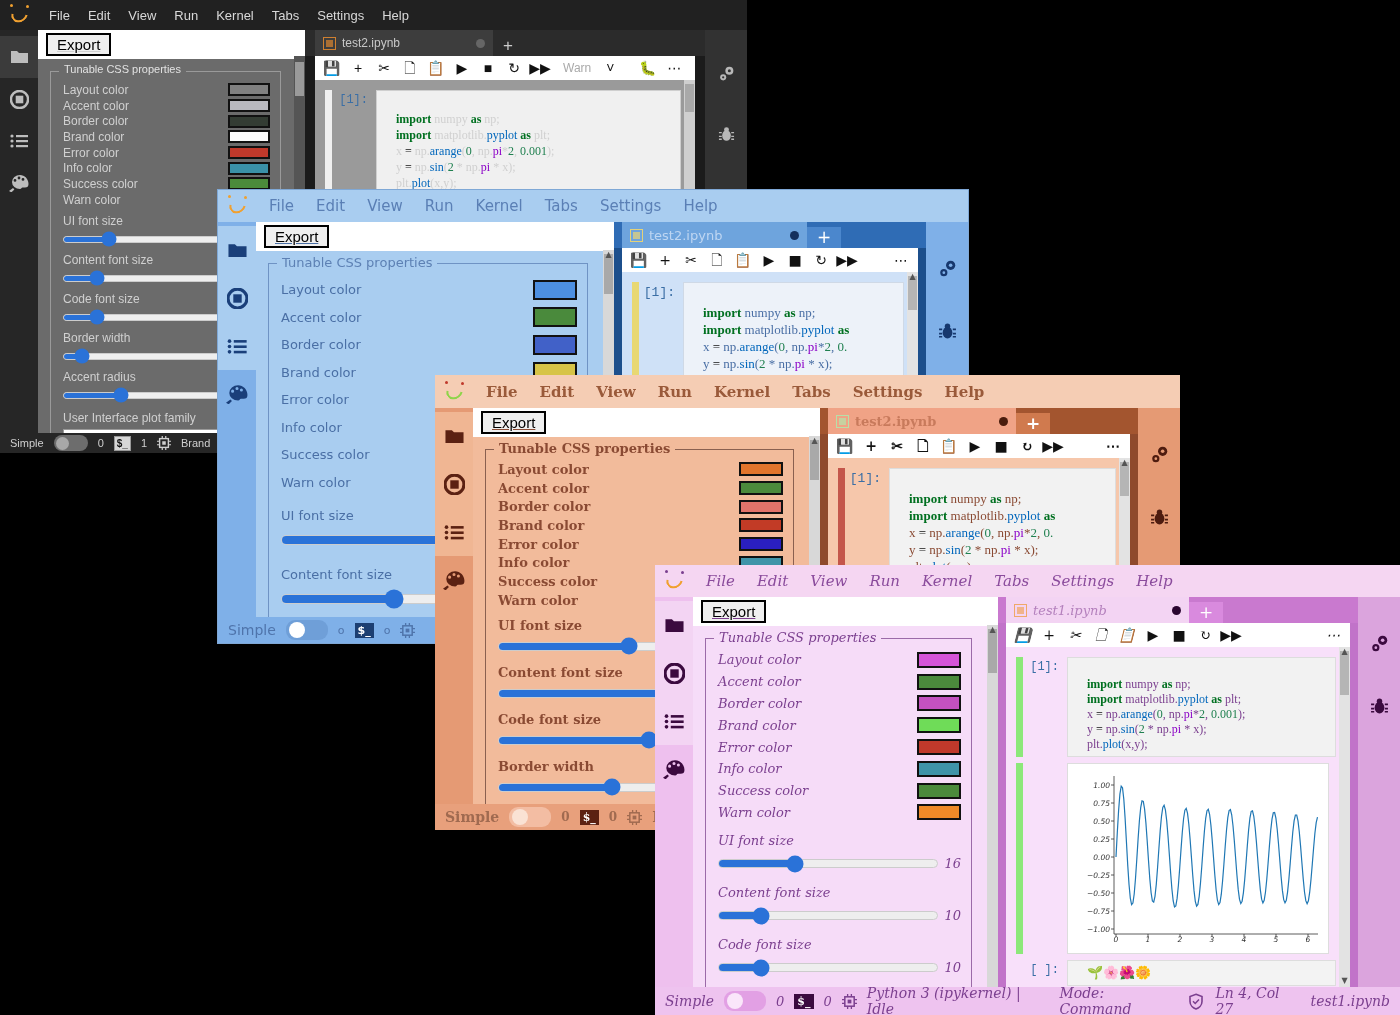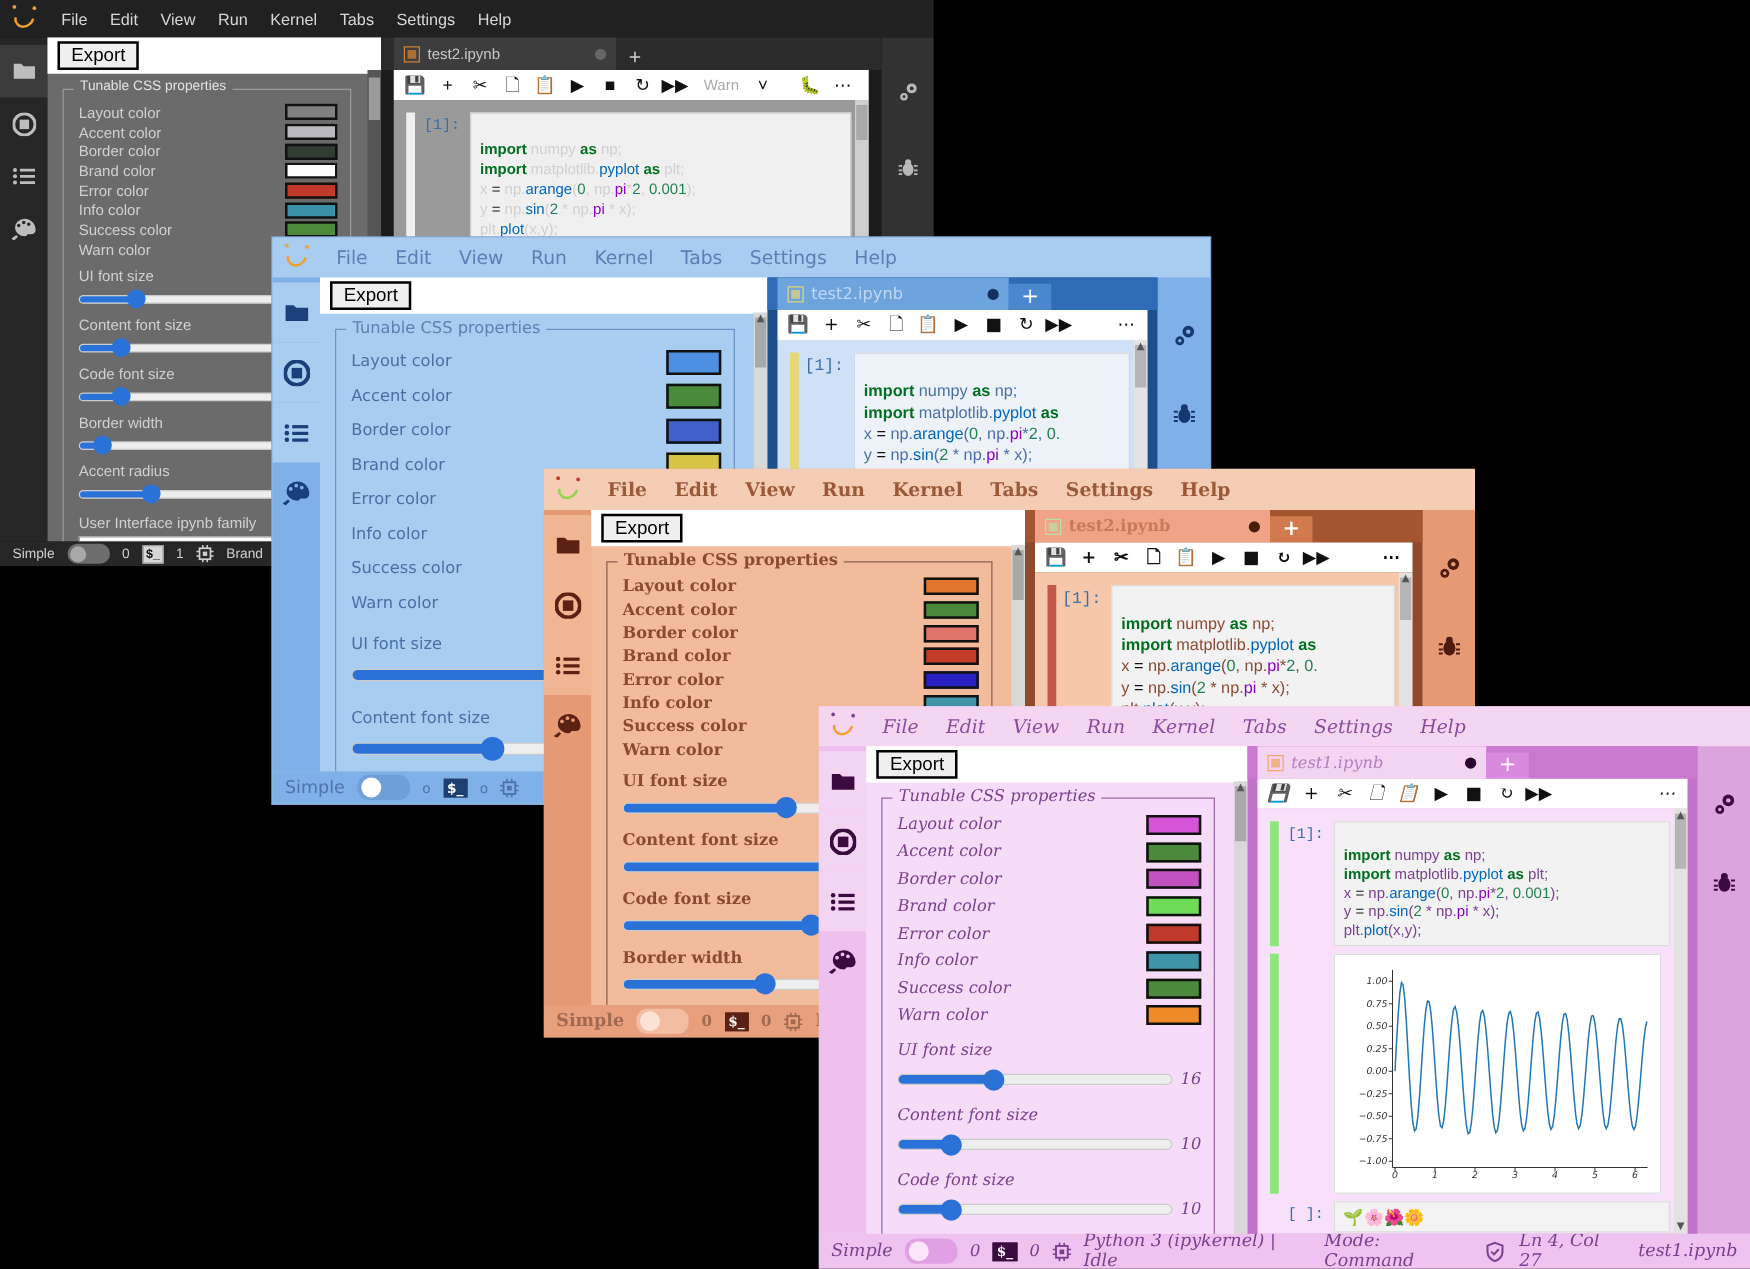--- a/index.html
+++ b/index.html
@@ -20,21 +20,21 @@
   .logo .d1 { left:2px; top:0px; } .logo .d2 { left:18px; top:1px; }
   .menuitem { padding:2px 9px; white-space:nowrap; cursor:default; }
 
   .body-row { display:flex; flex:1 1 auto; min-height:0; }
 
   .leftbar { flex:0 0 auto; display:flex; flex-direction:column; align-items:center; }
   .lb-item { display:flex; align-items:center; justify-content:center; }
   .rightbar { flex:0 0 auto; display:flex; flex-direction:column; align-items:center; }
 
   .panel { flex:1 1 auto; min-width:0; display:flex; flex-direction:column; position:relative; }
-  .exportrow { flex:0 0 auto; background:#fff; display:flex; padding:3px 0 3px 8px; }
+  .exportrow { flex:0 0 auto; background:#fff; display:flex; padding:3px 0 3px 8px;text-decoration:underline; }
   .exportbtn { background:#efefef; border:2px solid #000; color:#000; padding:1px 9px;
                font-family:"Liberation Sans", sans-serif; font-size:15px; cursor:pointer; }
   .settings-scroll { flex:1 1 auto; min-height:0; overflow:hidden; position:relative; padding:6px 0 0 0; }
   .fieldset { border:1px solid #888; margin:6px 10px 0 12px; padding:8px 10px 10px 12px; position:relative; }
   .legend { position:absolute; top:-9px; left:8px; padding:0 5px; white-space:nowrap; }
   .proprow { display:flex; align-items:center; justify-content:space-between; }
   .swatch { border:2px solid #111; flex:0 0 auto; }
 
   .slider { position:relative; display:flex; align-items:center; }
   .track { background:#eee; border:1px solid #ccc; border-radius:6px; height:9px; flex:1 1 auto; position:relative; }
@@ -64,21 +64,21 @@
   .dirty { width:9px; height:9px; border-radius:50%; background:#111; flex:0 0 auto; }
   .plustab { padding:3px 10px; font-size:17px; line-height:15px; }
   .nbtoolbar { display:flex; align-items:center; gap:0px; background:#fff; flex:0 0 auto; padding:2px 4px; }
   .tb { width:26px; text-align:center; color:#111; font-size:14px; line-height:20px; }
   .nbcontent { flex:1 1 auto; min-height:0; position:relative; overflow:hidden; padding:10px 0 0 0; }
   .cellrow { display:flex; align-items:stretch; margin:0 14px 8px 0; }
   .cellbar { width:7px; flex:0 0 auto; margin-left:10px; }
   .prompt { flex:0 0 auto; width:44px; text-align:right; padding:3px 8px 0 0;
             font-family:"Liberation Mono", monospace; color:#3a6ea5; }
   .codebox { flex:1 1 auto; min-width:0; background:#f5f5f5; border:1px solid #ddd;
-             font-family:Liberation Sans, sans-serif; padding:4px 7px; white-space:pre; overflow:hidden; }
+             font-family:Liberation Serif, serif; padding:4px 19px; white-space:pre; overflow:hidden; }
   .kw { color:#007020; font-weight:bold; }
   .fn { color:#0066bb; }
   .at { color:#8b00c7; }
   .num { color:#208050; }
   .op { color:#111; }
   .plotbox { background:#fff; border:1px solid #ddd; padding:4px; }
 
   
   #win-dark { left:0; top:0; width:747px; height:453px; background:#111111;
               color:#d0d0d0; font-size:12px; }
@@ -327,21 +327,21 @@
                 <div class="knob" style="left:9%;width:15px;height:15px"></div>
               </div>
             </div>
           <div style="margin-top:10px">Accent radius</div>
           <div class="slider" style="margin:8px 0 4px">
               <div class="track" style="height:7px">
                 <div class="fill" style="width:28%"></div>
                 <div class="knob" style="left:28%;width:15px;height:15px"></div>
               </div>
             </div>
-          <div style="margin-top:12px">User Interface ipynb family</div>
+          <div style="margin-top:12px">User Interface plot family</div>
           <input class="textinput" style="width: 100%; font-size: 15px; margin-top: 4px;" value="Prompt">
           
         </div>
       </div>
       <div class="vscroll" style="background:#555;top:26px;">
           <div class="thumb" style="top:6px;height:34px;background:#9a9a9a"></div>
         </div>
     </div>
     <div class="nbarea" style="flex:0 0 400px;">
       <div class="tabrow" style="padding-top:4px;padding-left:10px">

